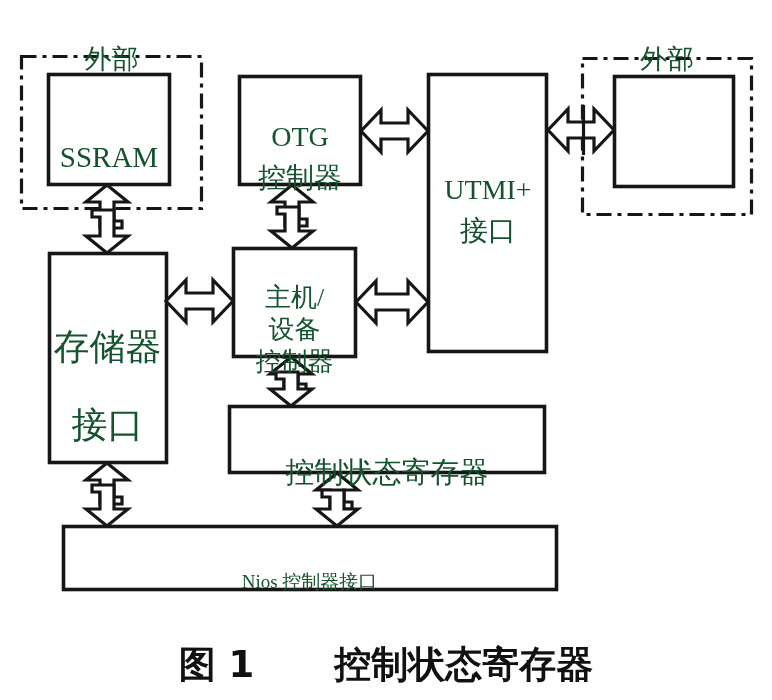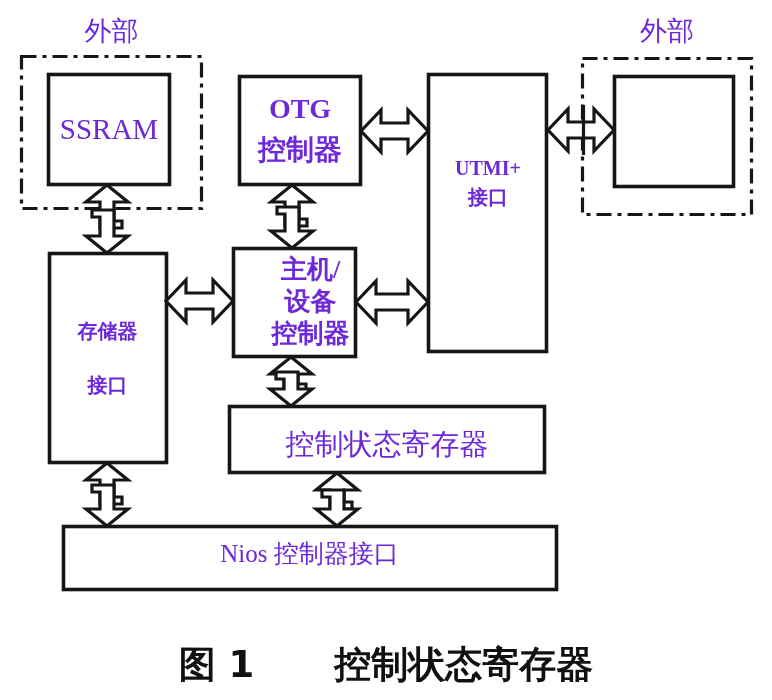--- a/index.html
+++ b/index.html
@@ -12,25 +12,26 @@
     font-family: "Liberation Serif", "DejaVu Serif", serif;
     color: #161616;
   }
   .stage svg { position: absolute; left: 0; top: 0; }
   .lbl {
     position: absolute;
     display: flex;
     align-items: center;
     justify-content: center;
     text-align: center;
-    color: #6d28d9;
+    color: #14532d;
     font-family: "Liberation Serif", "DejaVu Serif", serif;
     white-space: nowrap;
+    margin-top: 28px;
   }
-  .lines { flex-direction: column; font-weight: bold; }
+  .lines { flex-direction: column; }
   .caption {
     position: absolute;
     left: 0;
     top: 641px;
     width: 772px;
     height: 48px;
     display: flex;
     align-items: center;
     justify-content: center;
     gap: 80px;
@@ -95,39 +96,39 @@
 
   <div class="lbl" style="left:581px; top:12px; width:172px; height:38px; font-size:27px;">外部</div>
 
   <div class="lbl" style="left:48px; top:74px; width:122px; height:111px; font-size:29px;">SSRAM</div>
 
   <div class="lbl lines" style="left:238px; top:75px; width:124px; height:110px; font-size:28px; line-height:1.45;">
     <span>OTG</span>
     <span>控制器</span>
   </div>
 
-  <div class="lbl lines" style="left:427px; top:73px; width:122px; height:220px; font-size:20px; line-height:1.45;">
+  <div class="lbl lines" style="left:427px; top:73px; width:122px; height:220px; font-size:28px; line-height:1.45;">
     <span>UTMI+</span>
     <span>接口</span>
   </div>
 
 
-  <div class="lbl lines" style="left:48px; top:252px; width:119px; height:211px; font-size:20px; line-height:1.5;gap:24px;">
+  <div class="lbl lines" style="left:48px; top:252px; width:119px; height:211px; font-size:36px; line-height:1.5;gap:24px;">
     <span>存储器</span>
     <span>接口</span>
   </div>
 
-  <div class="lbl lines" style="left:232px; top:247px; width:125px; height:110px; font-size:26px; line-height:1.22;padding-left:16px;">
+  <div class="lbl lines" style="left:232px; top:247px; width:125px; height:110px; font-size:26px; line-height:1.22;">
     <span>主机/</span>
     <span>设备</span>
     <span>控制器</span>
   </div>
 
   <div class="lbl" style="left:228px; top:405px; width:318px; height:80px; font-size:29px;">控制状态寄存器</div>
 
-  <div class="lbl" style="left:62px; top:525px; width:495px; height:57px; font-size:25px;">Nios 控制器接口</div>
+  <div class="lbl" style="left:62px; top:525px; width:495px; height:57px; font-size:19px;">Nios 控制器接口</div>
 
   <div class="caption">
     <span>图 1</span>
     <span>控制状态寄存器</span>
   </div>
 
 </div>
 
 </body></html>

